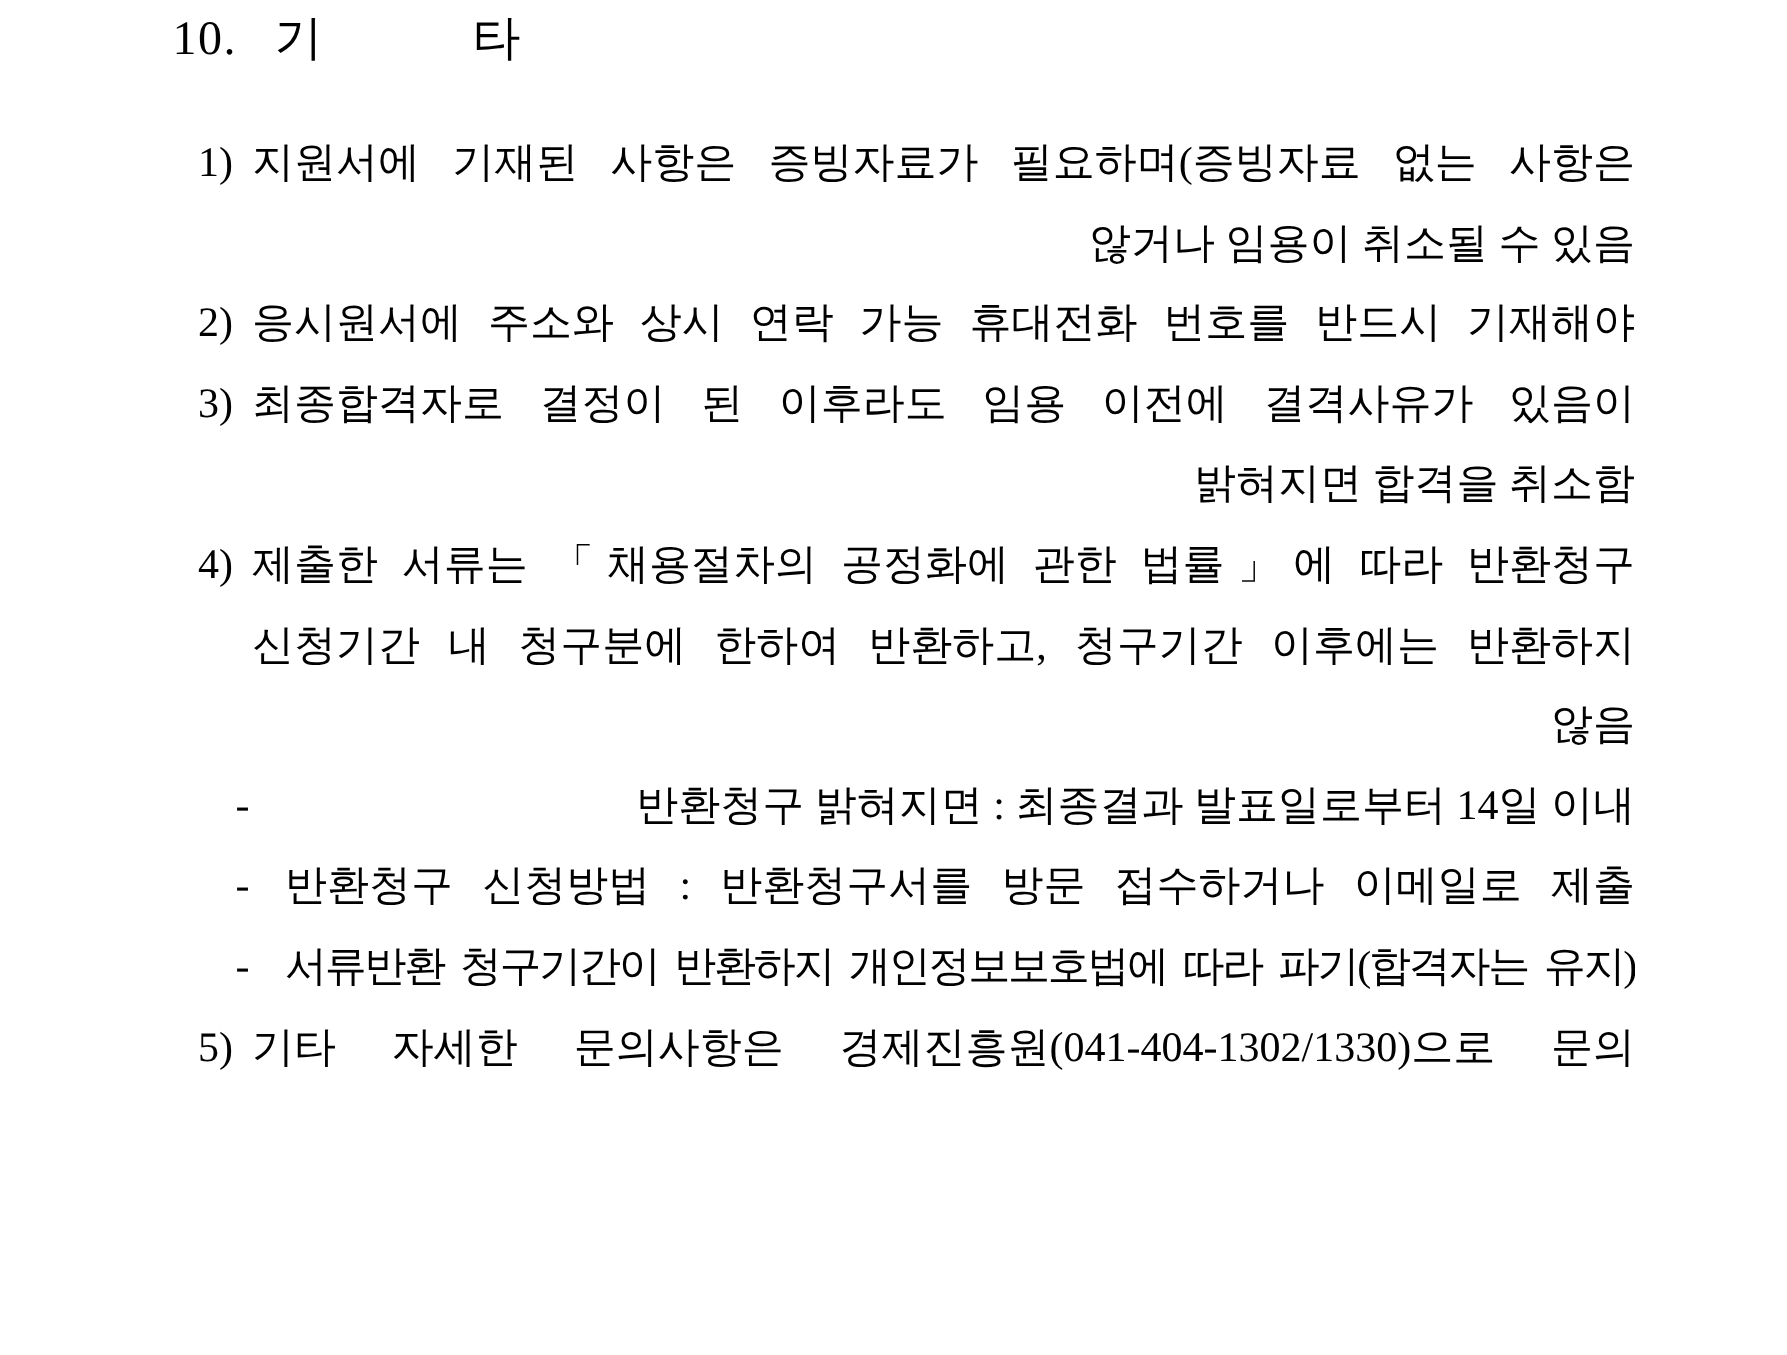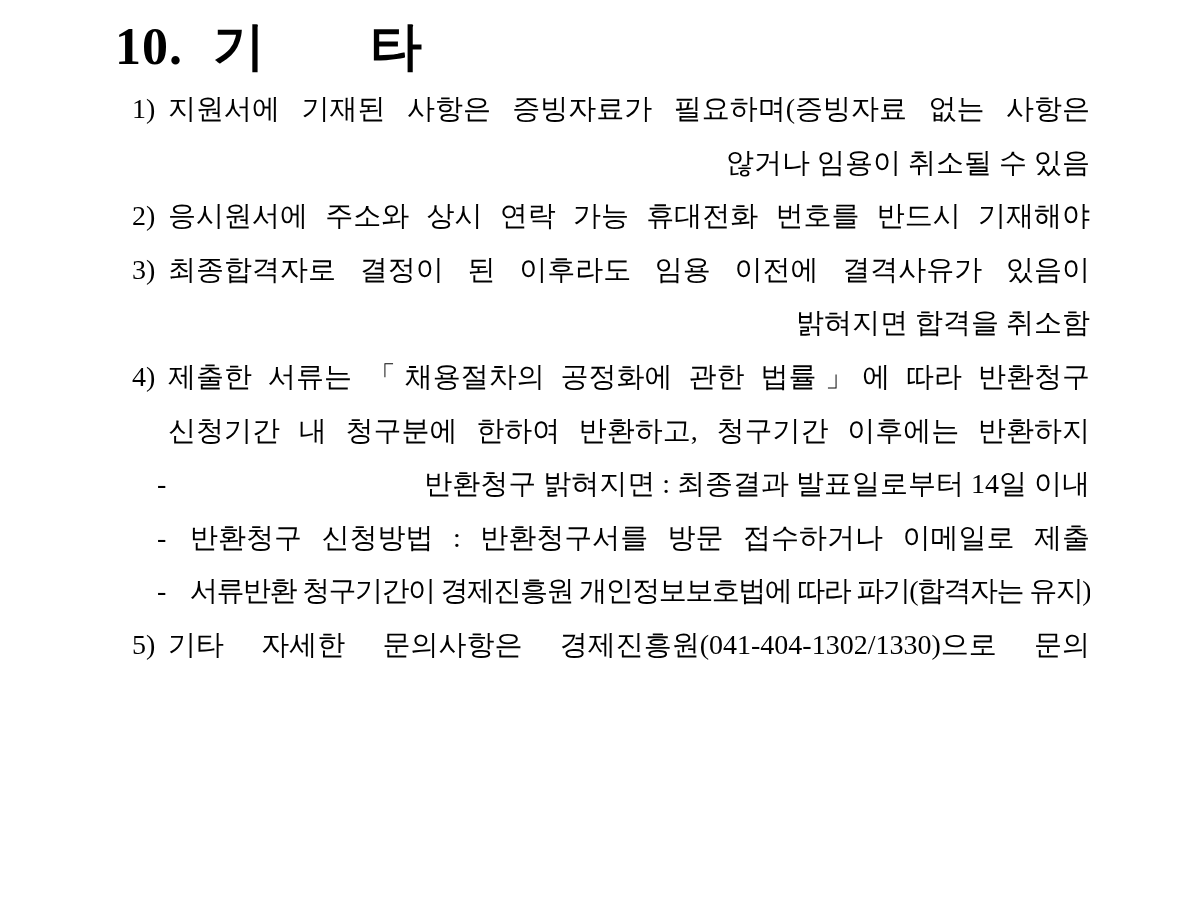--- a/index.html
+++ b/index.html
@@ -12,23 +12,23 @@
   }
   .page {
     position: relative;
     width: 1191px;
     height: 903px;
     background: #ffffff;
   }
   .heading {
     position: absolute;
     left: 115px;
-    top: 16px;
-    font-size: 52px;
-    font-weight: 700;
+    top: 6px;
+    font-size: 32px;
+    font-weight: 400;
     line-height: 1.2;
     white-space: nowrap;
     letter-spacing: 1px;
   }
   .heading .h-num { display: inline-block; }
   .heading .h-word-first { display: inline-block; margin-left: 16px; }
   .heading .h-word-second { display: inline-block; margin-left: 90px; }
   .content {
     position: absolute;
     left: 132px;
@@ -87,32 +87,36 @@
     </div>
 
     <div class="line justify">
       <span class="marker">4)</span>
       <span class="text">제출한 서류는 「채용절차의 공정화에 관한 법률」에 따라 반환청구</span>
     </div>
     <div class="line justify">
       <span class="marker"></span>
       <span class="text">신청기간 내 청구분에 한하여 반환하고, 청구기간 이후에는 반환하지</span>
     </div>
+    <div class="line left">
+      <span class="marker"></span>
+      <span class="text">않음</span>
+    </div>
 
     <div class="line sub left">
       <span class="marker">-</span>
       <span class="text">반환청구 밝혀지면 : 최종결과 발표일로부터 14일 이내</span>
     </div>
     <div class="line sub justify">
       <span class="marker">-</span>
       <span class="text">반환청구 신청방법 : 반환청구서를 방문 접수하거나 이메일로 제출</span>
     </div>
     <div class="line sub justify condensed">
       <span class="marker">-</span>
-      <span class="text">서류반환 청구기간이 경제진흥원 개인정보보호법에 따라 파기(합격자는 유지)</span>
+      <span class="text">서류반환 청구기간이 반환하지 개인정보보호법에 따라 파기(합격자는 유지)</span>
     </div>
 
     <div class="line justify">
       <span class="marker">5)</span>
       <span class="text">기타 자세한 문의사항은 경제진흥원(041-404-1302/1330)으로 문의</span>
     </div>
 
   </div>
 </div>
 

